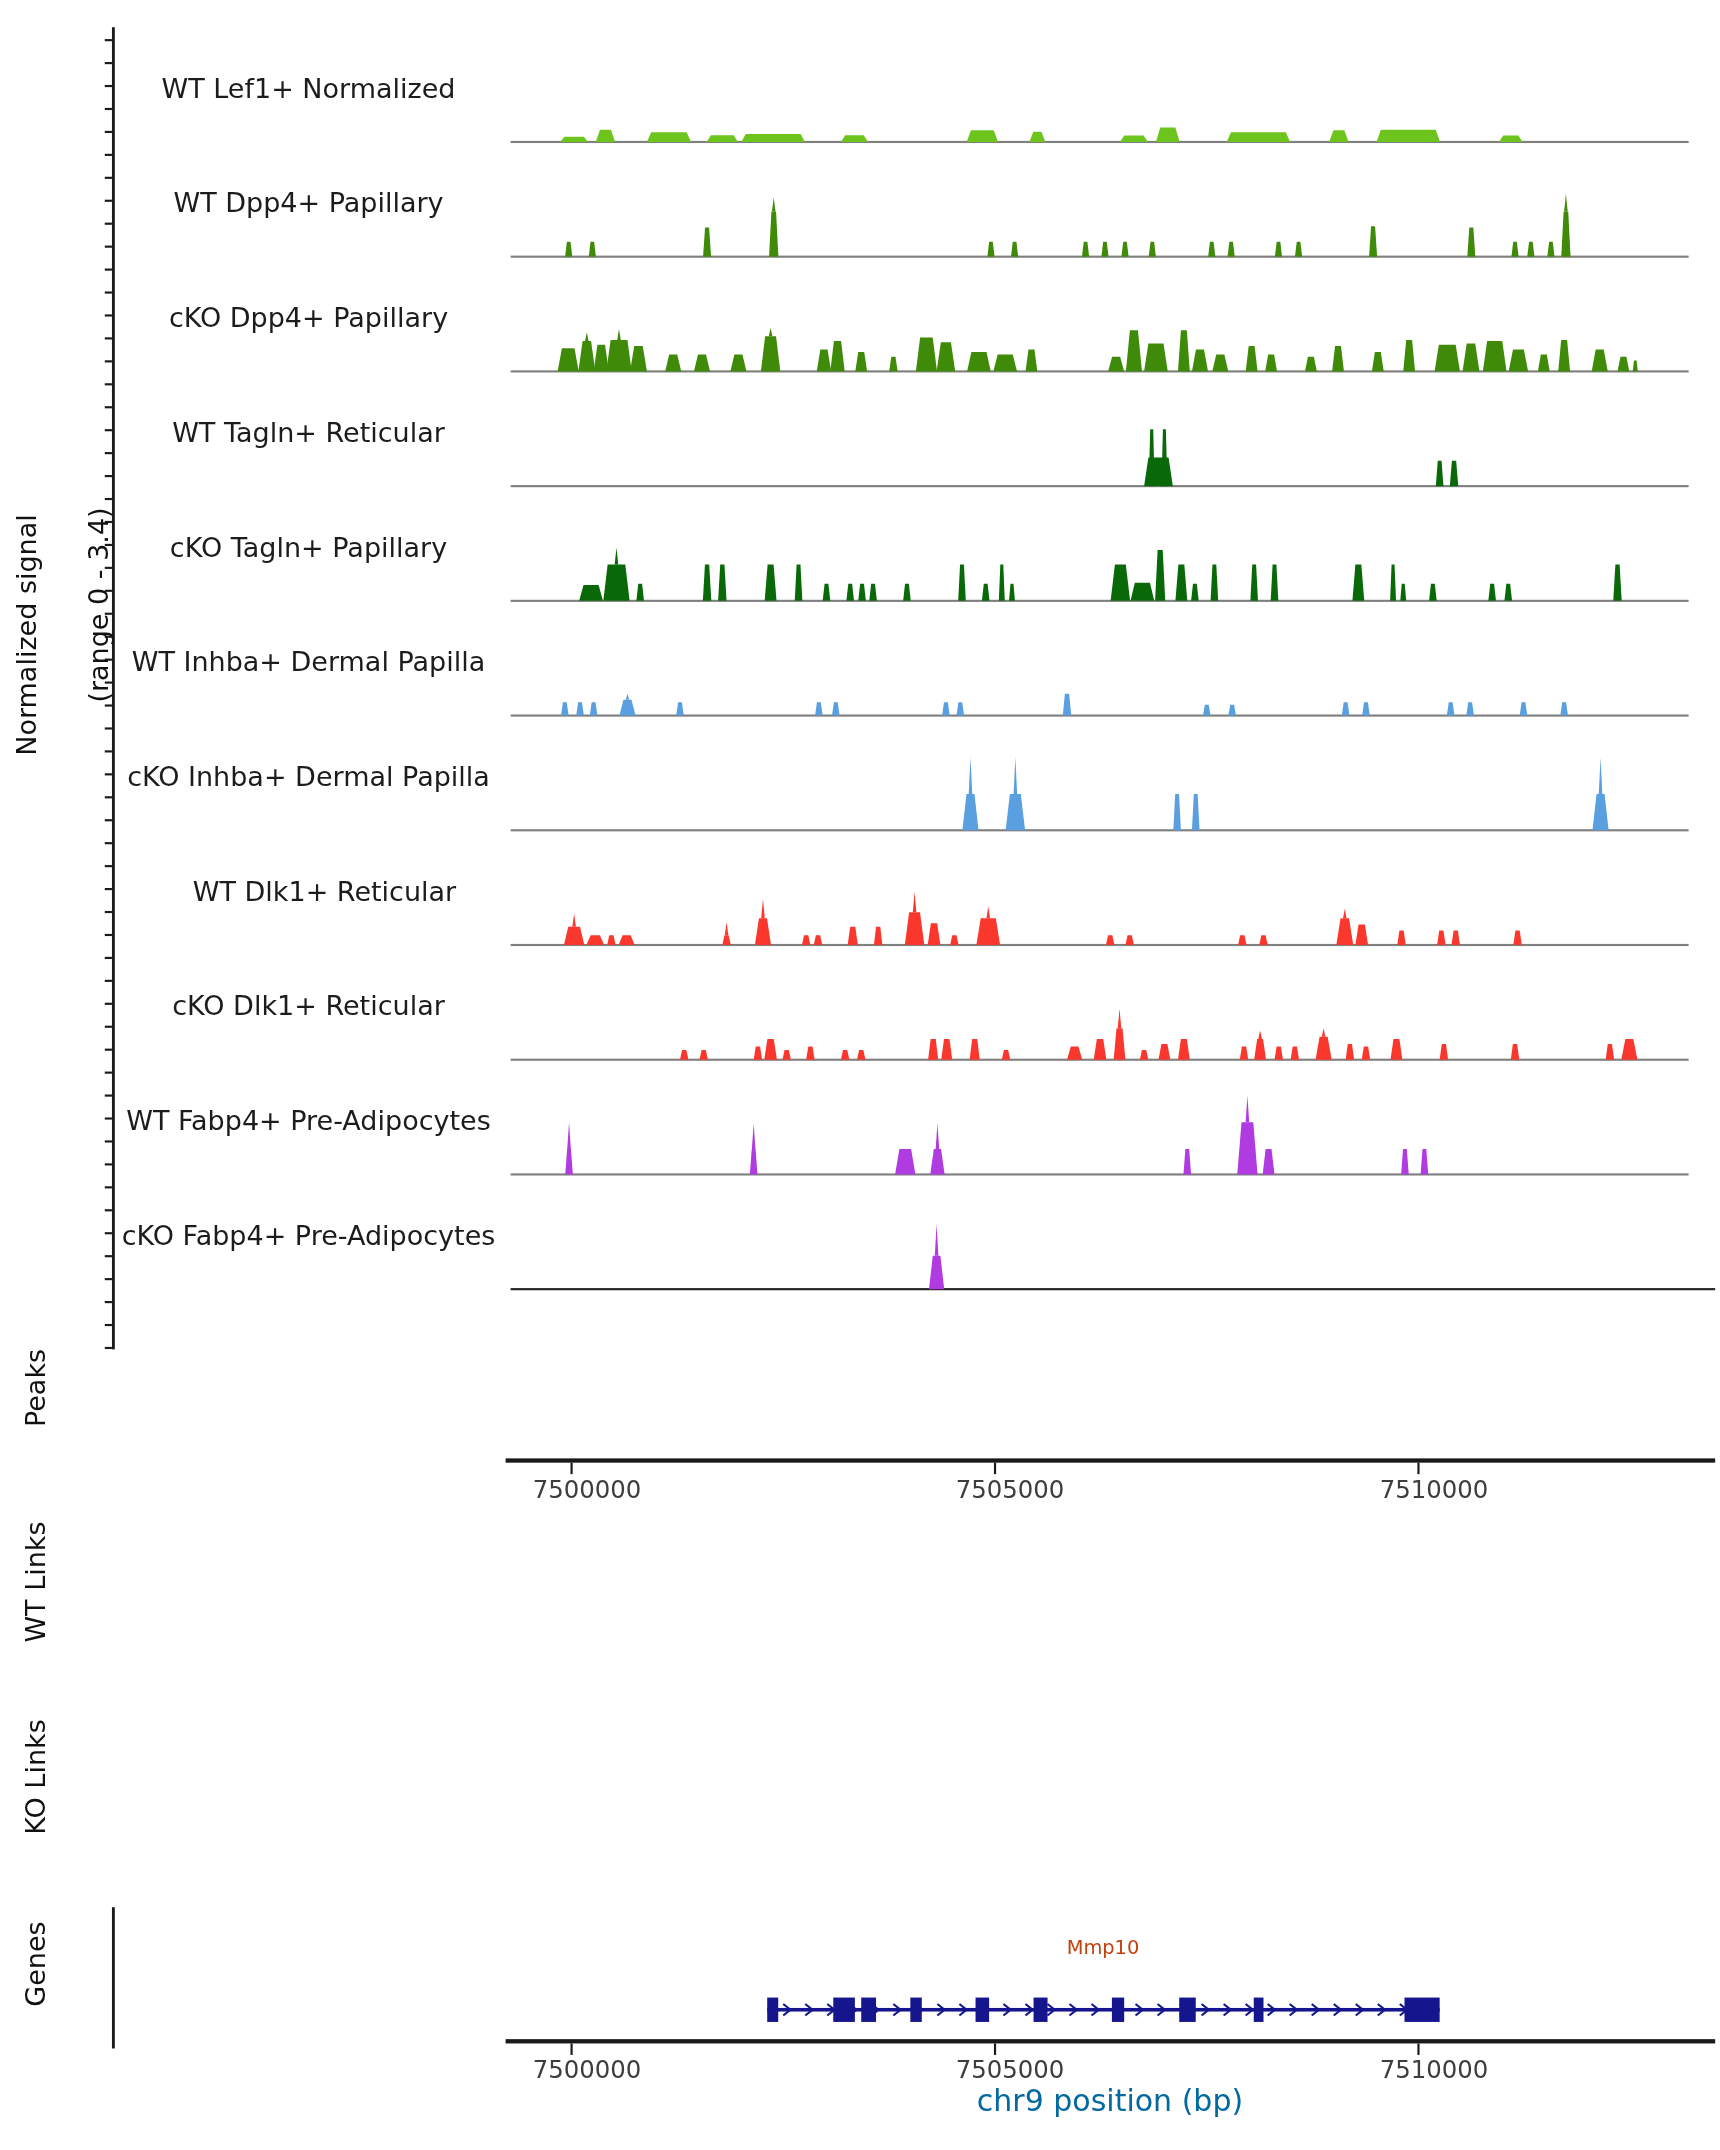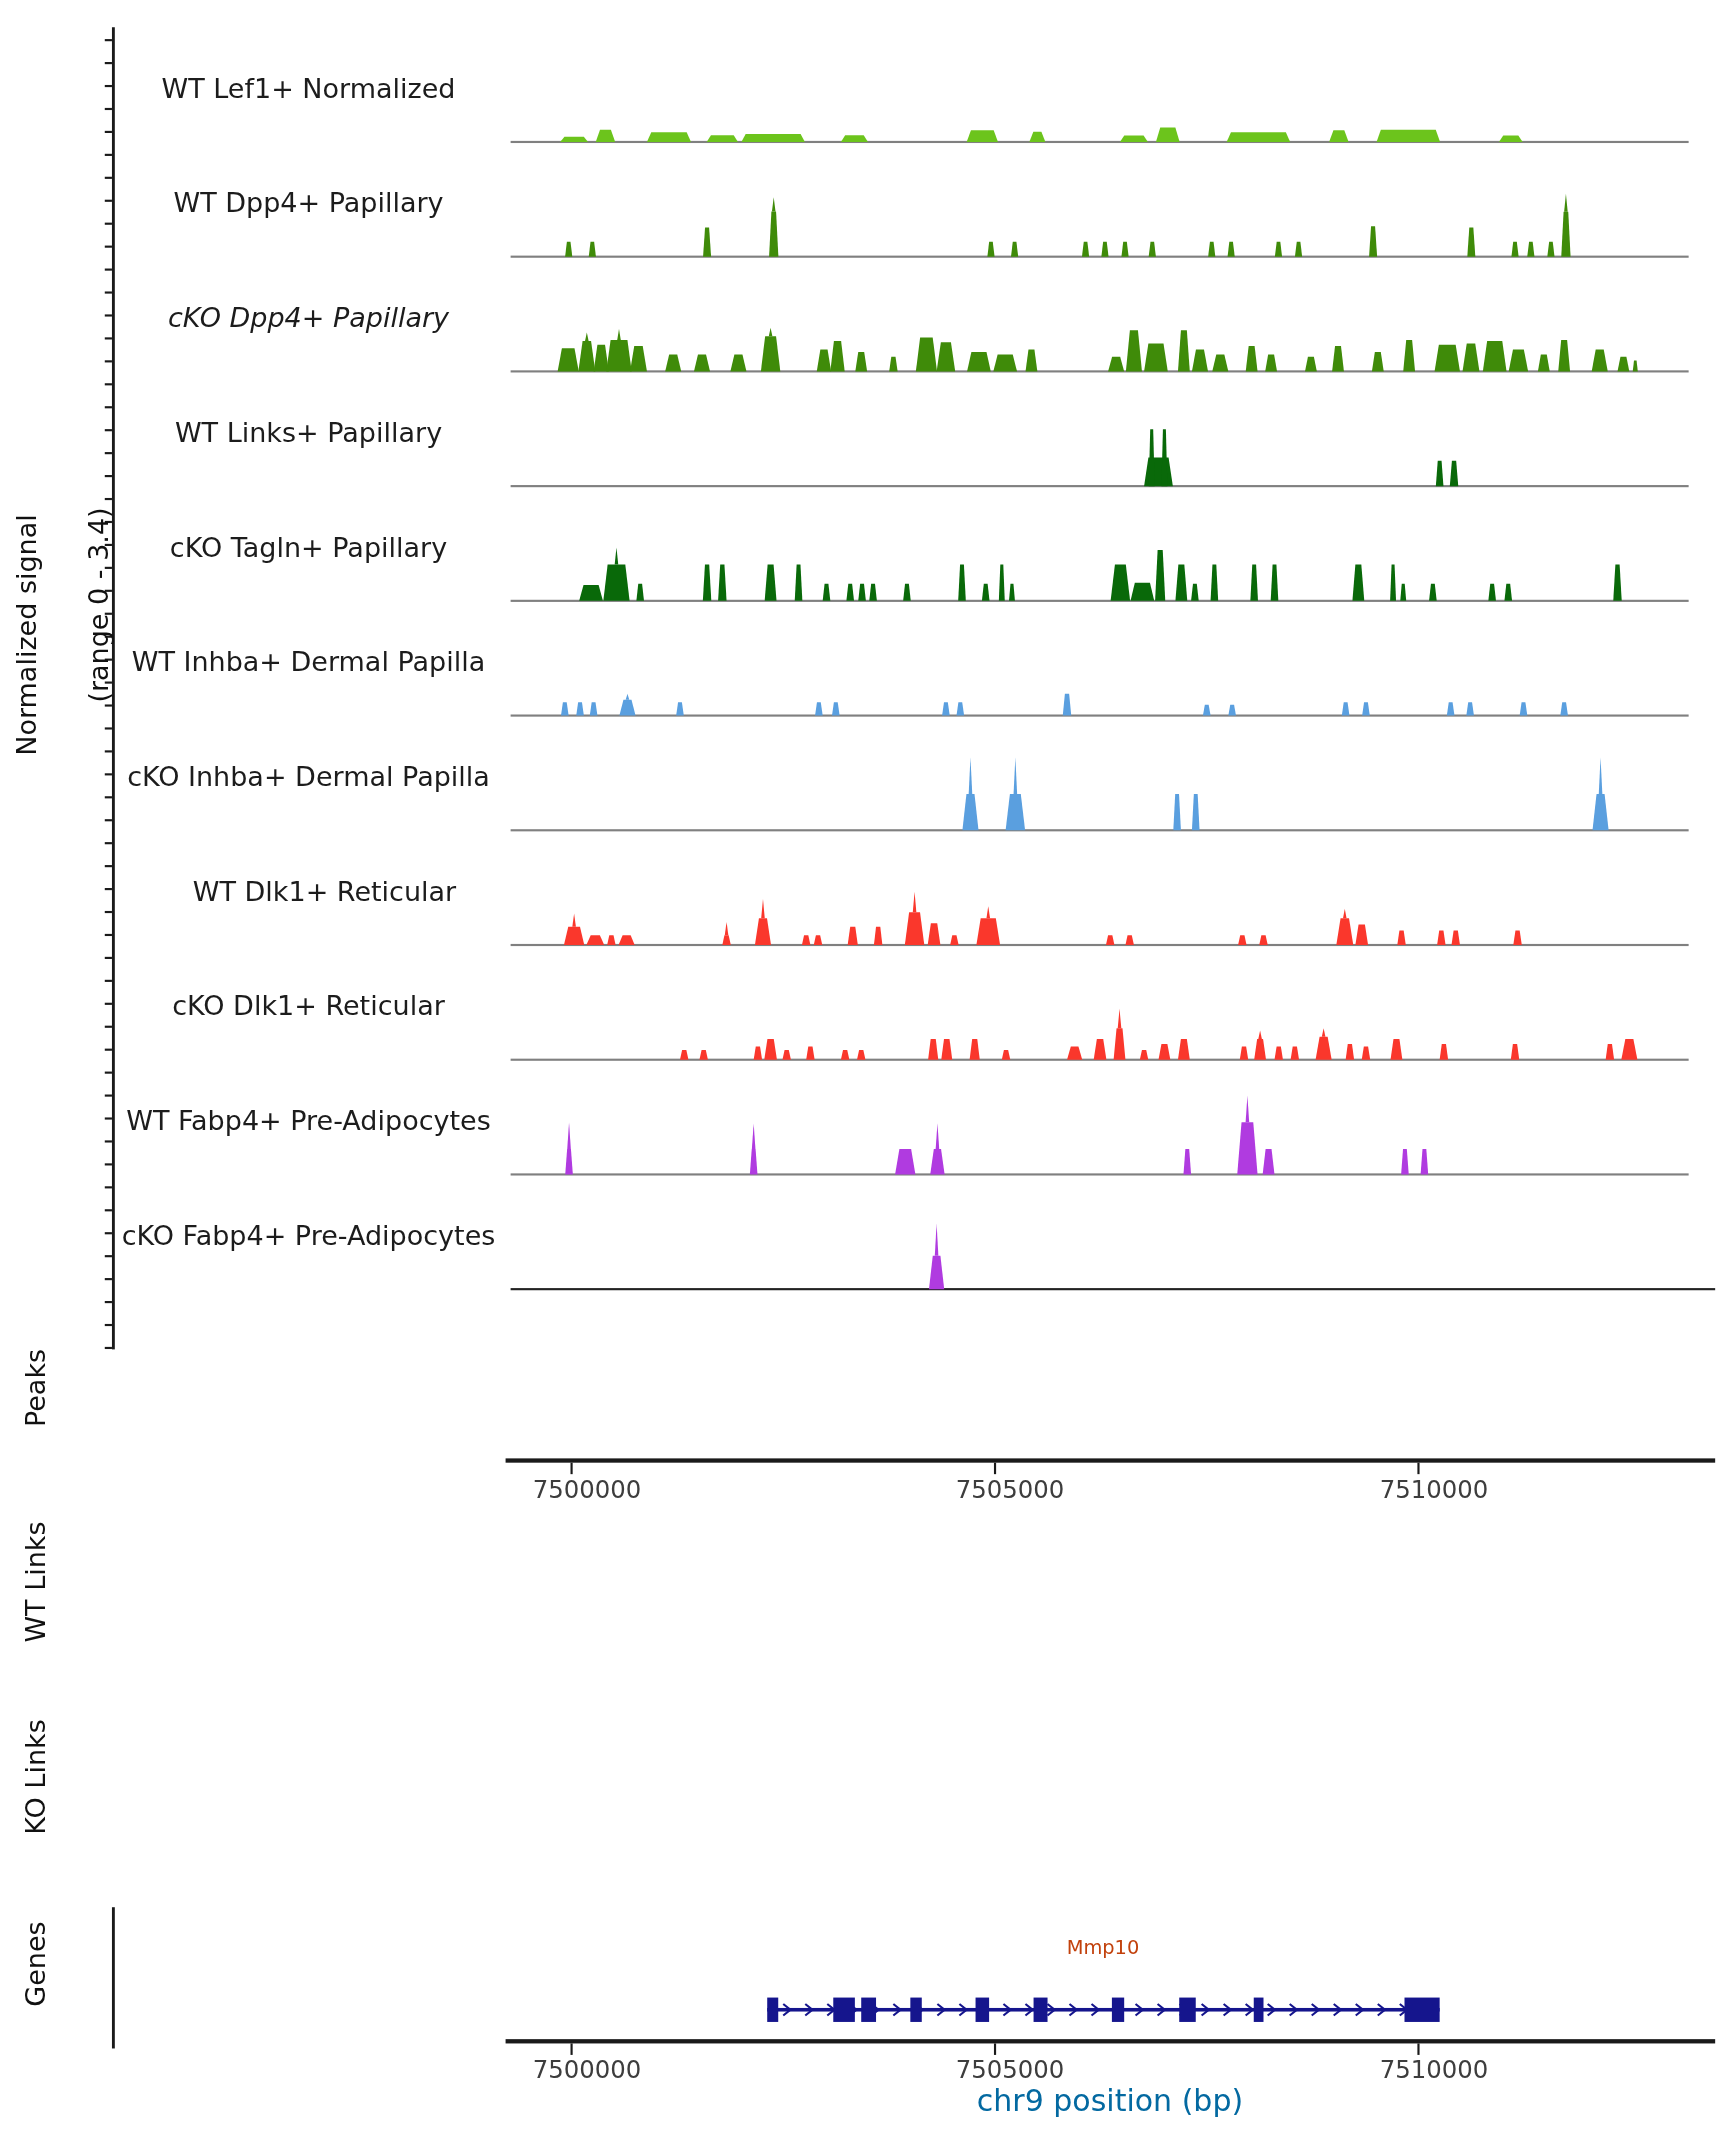--- a/index.html
+++ b/index.html
@@ -407,22 +407,22 @@
        <span>(range 0 - 3.4)</span></div>
 
   <div class="vlabel" style="left:-287px;top:1370px;">Peaks</div>
   <div class="vlabel" style="left:-287px;top:1564px;">WT Links</div>
   <div class="vlabel" style="left:-287px;top:1759px;">KO Links</div>
   <div class="vlabel" style="left:-287px;top:1946px;">Genes</div>
 
   <div id="track-labels">
       <div class="track-label" style="left: 36px; top: 72px;">WT Lef1+ Normalized</div>
       <div class="track-label" style="left: 36px; top: 186px;">WT Dpp4+ Papillary</div>
-      <div class="track-label" style="left: 36px; top: 301px; font-style: italic;">cKO Dpp4+ Papillary</div>
-      <div class="track-label" style="left: 36px; top: 416px;">WT Links+ Papillary</div>
+      <div class="track-label" style="left: 36px; top: 301px;">cKO Dpp4+ Papillary</div>
+      <div class="track-label" style="left: 36px; top: 416px;">WT Tagln+ Reticular</div>
       <div class="track-label" style="left: 36px; top: 531px;">cKO Tagln+ Papillary</div>
       <div class="track-label" style="left: 36px; top: 645px;">WT Inhba+ Dermal Papilla</div>
       <div class="track-label" style="left: 36px; top: 760px;">cKO Inhba+ Dermal Papilla</div>
       <div class="track-label" style="left: 52px; top: 875px;">WT Dlk1+ Reticular</div>
       <div class="track-label" style="left: 36px; top: 989px;">cKO Dlk1+ Reticular</div>
       <div class="track-label" style="left: 36px; top: 1104px;">WT Fabp4+ Pre-Adipocytes</div>
       <div class="track-label" style="left: 36px; top: 1219px;">cKO Fabp4+ Pre-Adipocytes</div>
     </div>
 
   <div class="tick-label" style="left:571px;top:1475px;">7500000</div>

